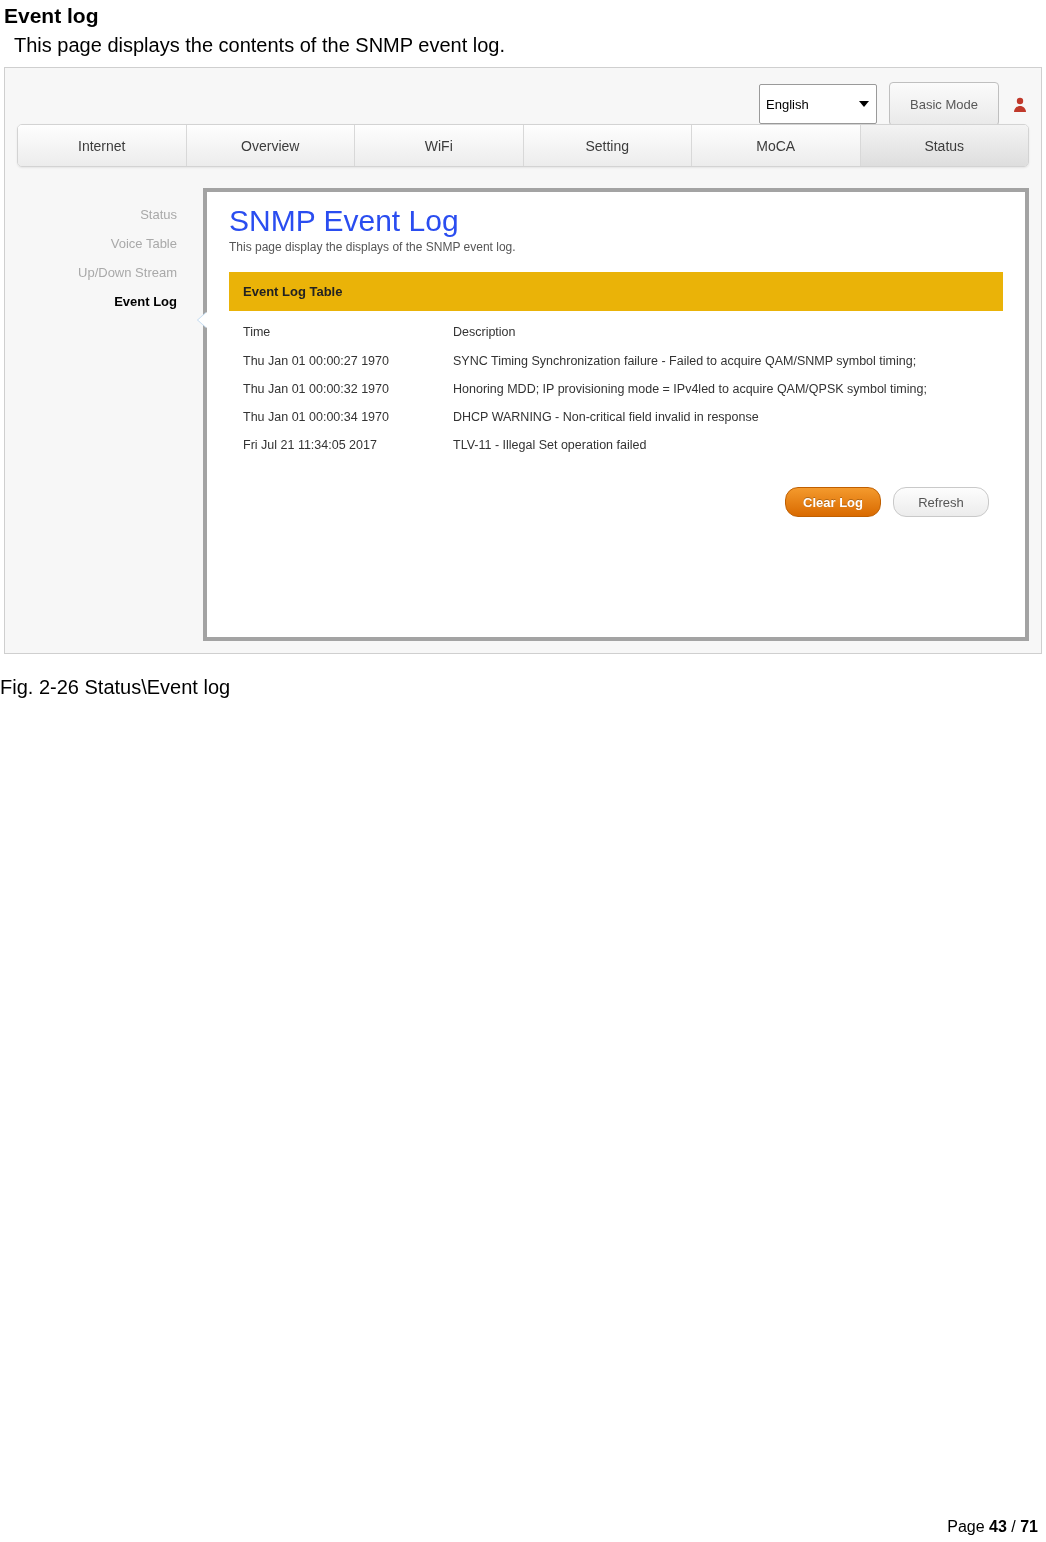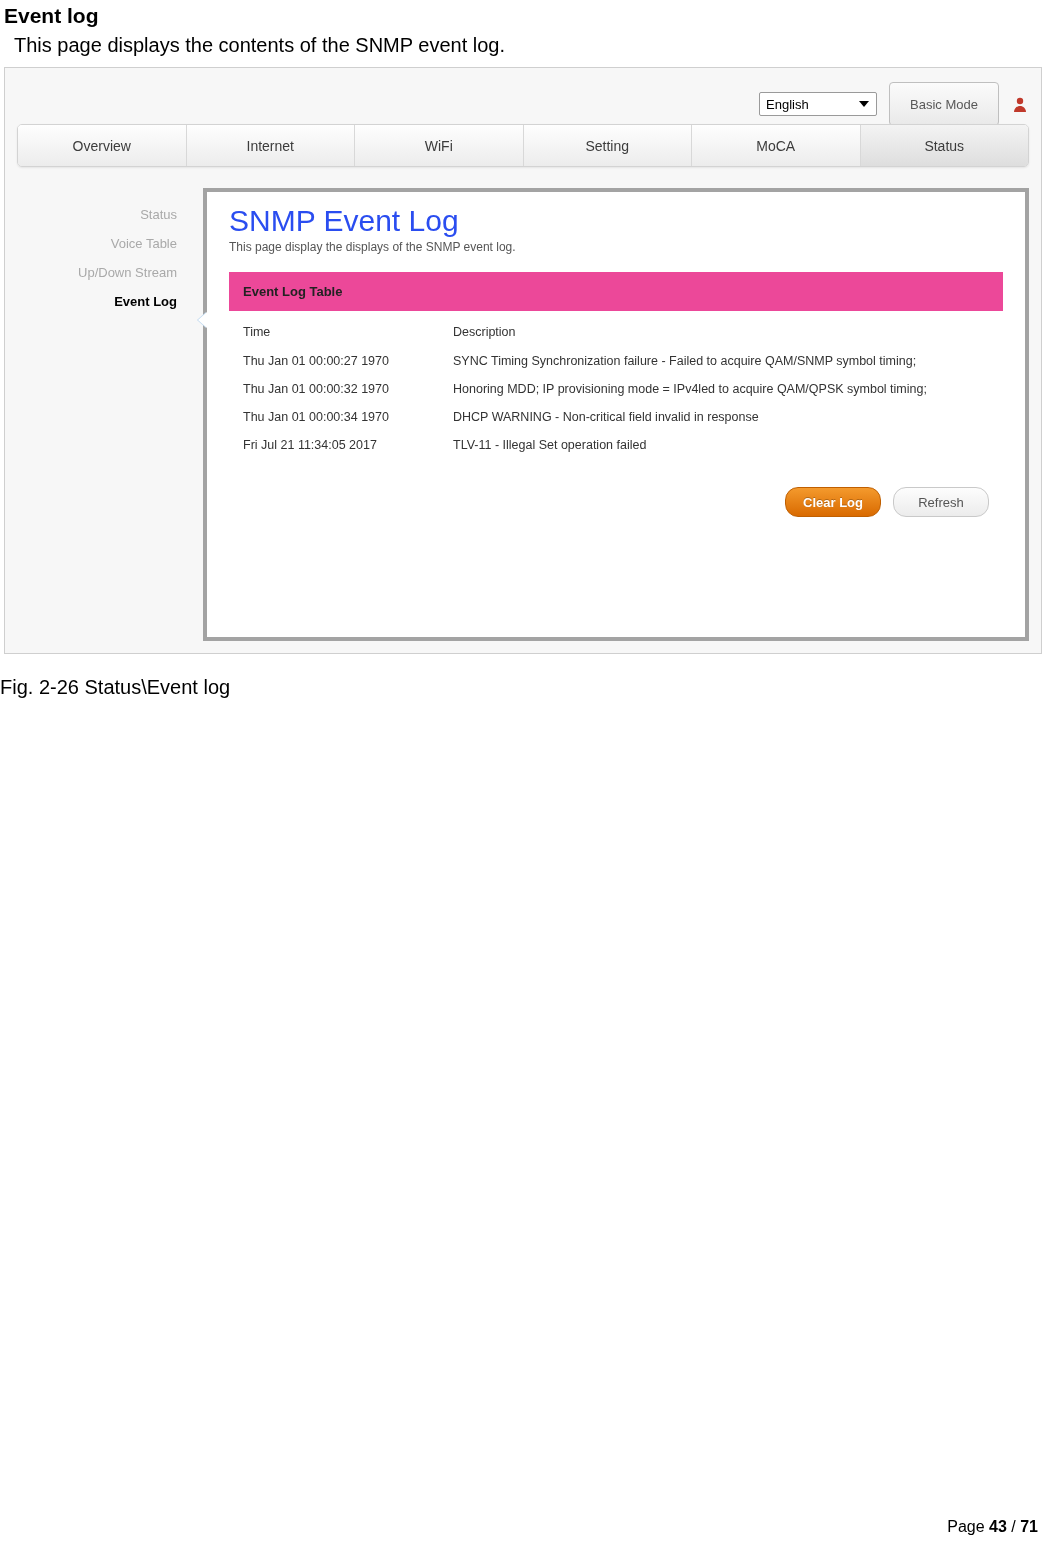--- a/index.html
+++ b/index.html
@@ -33,21 +33,21 @@
   
   .top-controls{
     position:absolute;
     top:14px;
     right:12px;
     display:flex;
     align-items:center;
     gap:12px;
   }
   .lang-select{
-    height:24px;
+    height:40px;
     width:118px;
     font-size:13px;
     background:#fff;
     border:1px solid #9a9a9a;
     border-radius:2px;
     padding:0 26px 0 6px;
     appearance:none;
     -webkit-appearance:none;
     position:relative;
   }
@@ -151,21 +151,21 @@
     font-size:30px;
     font-weight:400;
     margin:0;
   }
   .panel-sub{
     font-size:12px;
     color:#555;
     margin:2px 0 18px 0;
   }
   .table-header{
-    background:#ec4899;
+    background:#eab308;
     padding:12px 14px;
     font-size:13px;
     font-weight:700;
     color:#222;
   }
   .table-head-row{
     display:flex;
     padding:14px 14px 8px 14px;
     font-size:12.5px;
     color:#333;
@@ -234,22 +234,22 @@
     <button class="basic-mode-btn">Basic Mode</button>
     <span class="user-icon">
       <svg width="18" height="18" viewBox="0 0 18 18">
         <circle cx="9" cy="6" r="3.2" fill="#c0392b"></circle>
         <path d="M3 17c0-3.3 2.7-6 6-6s6 2.7 6 6" fill="#c0392b"></path>
       </svg>
     </span>
   </div>
 
   <div class="nav-tabs">
+    <div class="tab">Internet</div>
     <div class="tab">Overview</div>
-    <div class="tab">Internet</div>
     <div class="tab">WiFi</div>
     <div class="tab">Setting</div>
     <div class="tab">MoCA</div>
     <div class="tab active">Status</div>
   </div>
 
   <div class="body-area">
     <div class="sidebar">
       <div class="item">Status</div>
       <div class="item">Voice Table</div>

